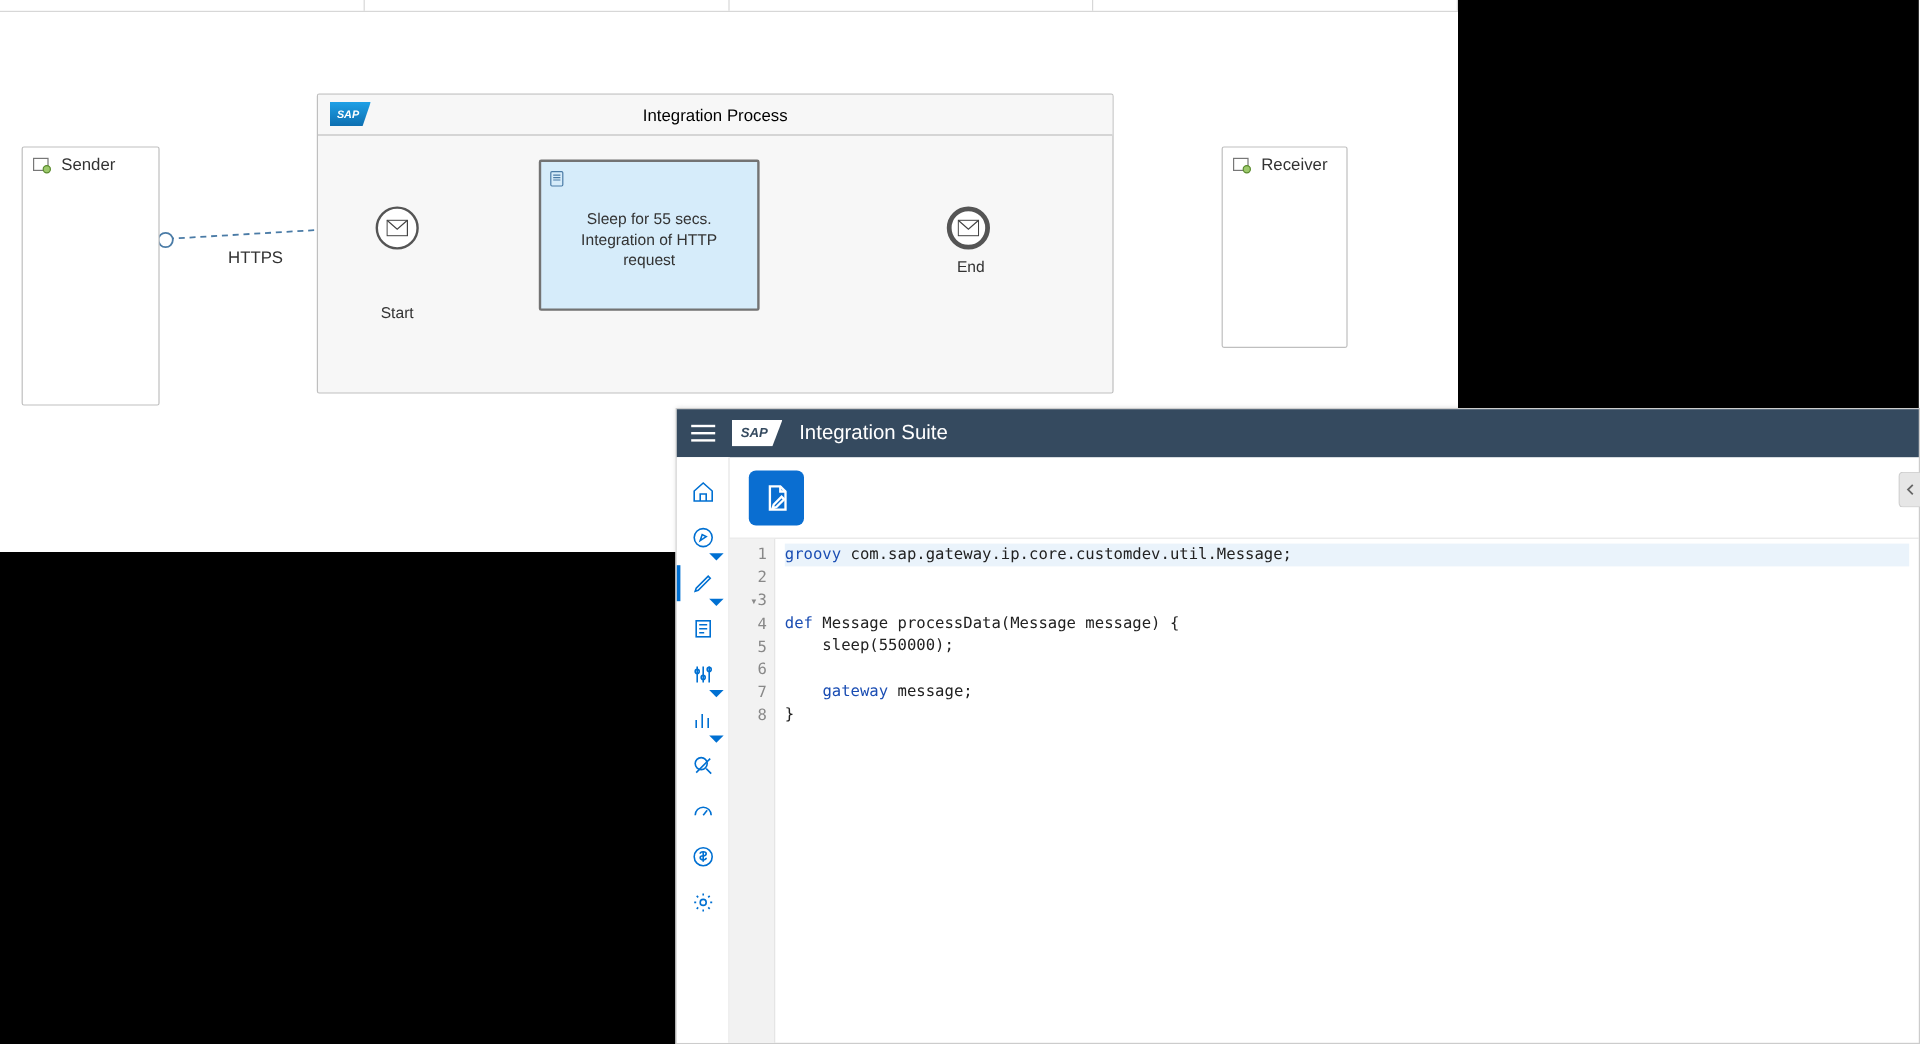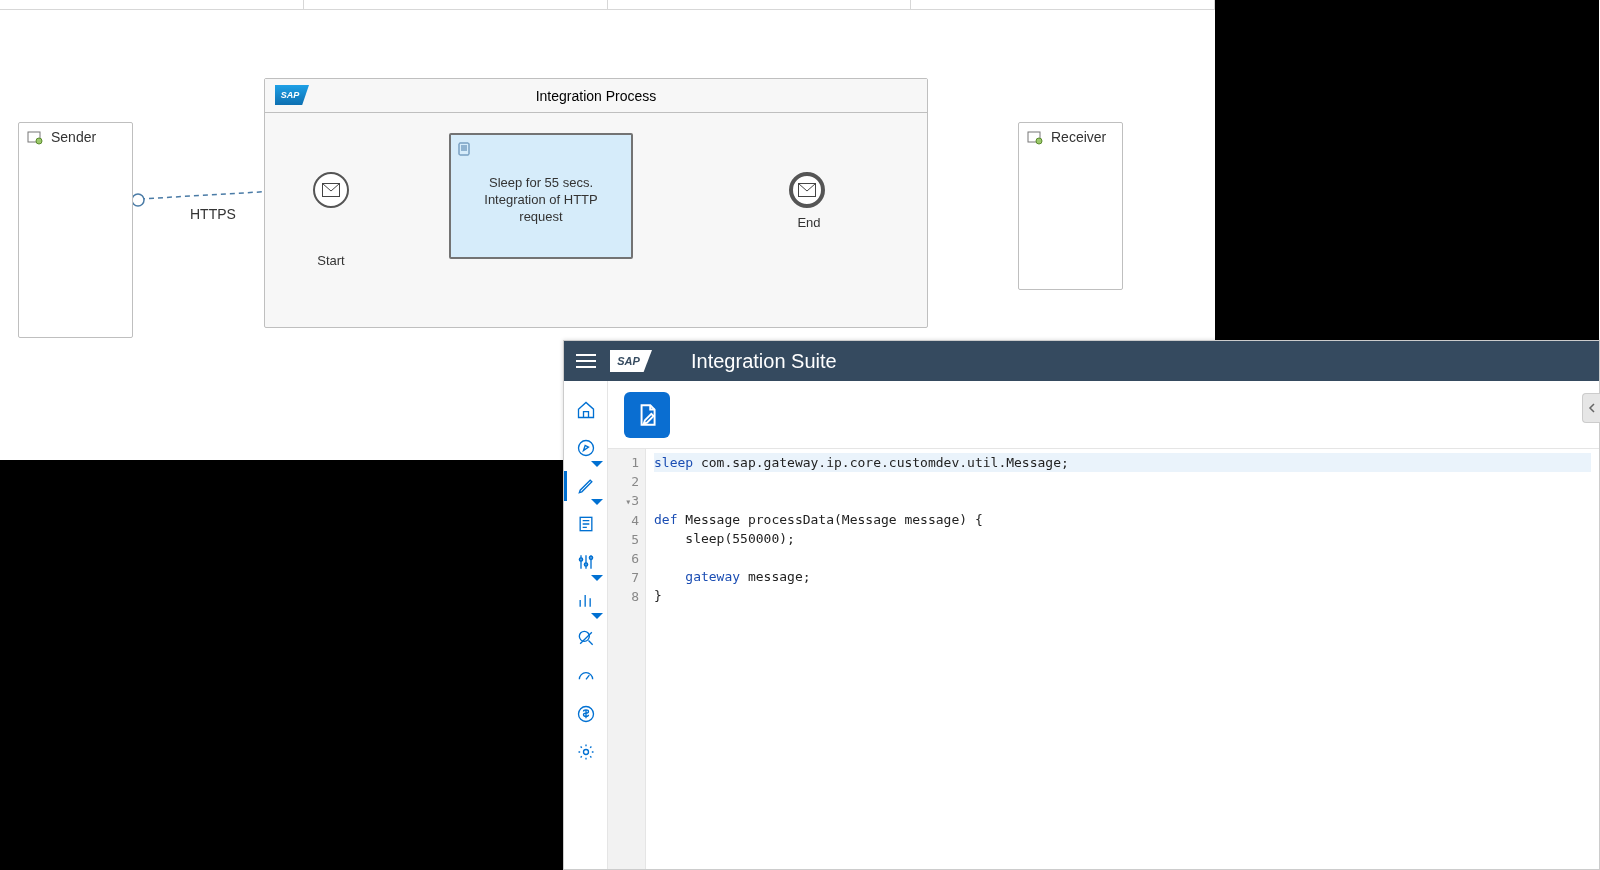--- a/index.html
+++ b/index.html
@@ -114,21 +114,21 @@
   }
   .hamburger span { height: 2px; background: #fff; display: block; }
   .sap-logo-hdr {
     width: 42px; height: 22px;
     display: flex; align-items: center; justify-content: center;
     font-size: 11px; font-weight: bold; color: #354a5f; font-style: italic;
     background: #fff;
     clip-path: polygon(0 0, 100% 0, 80% 100%, 0 100%);
     padding-right: 5px;
   }
-  .suite-title { font-size: 20px; font-weight: 400; margin-left: 25px; }
+  .suite-title { font-size: 17px; font-weight: 400; }
 
   .suite-body {
     flex: 1; display: flex; min-height: 0;
   }
   .side-rail {
     width: 44px; background: #fff; border-right: 1px solid #e5e5e5;
     display: flex; flex-direction: column; align-items: center; padding-top: 10px;
   }
   .rail-item {
     width: 44px; height: 38px; display: flex; align-items: center; justify-content: center;
@@ -367,21 +367,21 @@
         <div class="gutter">
           <div>1</div>
           <div>2</div>
           <div><span class="fold">▾</span><span>3</span></div>
           <div>4</div>
           <div>5</div>
           <div>6</div>
           <div>7</div>
           <div>8</div>
         </div>
-        <div class="code"><span class="line1"><span class="kw-import">sleep</span><span> com.sap.gateway.ip.core.customdev.util.Message;</span></span>
+        <div class="code"><span class="line1"><span class="kw-import">groovy</span><span> com.sap.gateway.ip.core.customdev.util.Message;</span></span>
 <span></span>
 <span><span class="kw-def">def</span><span> Message processData(Message message) {</span></span>
 <span>    sleep(550000);</span>
 <span></span>
 <span>    <span class="kw-return">gateway</span><span> message;</span></span>
 <span>}</span>
 <span></span></div>
       </div>
     </div>
   </div>

